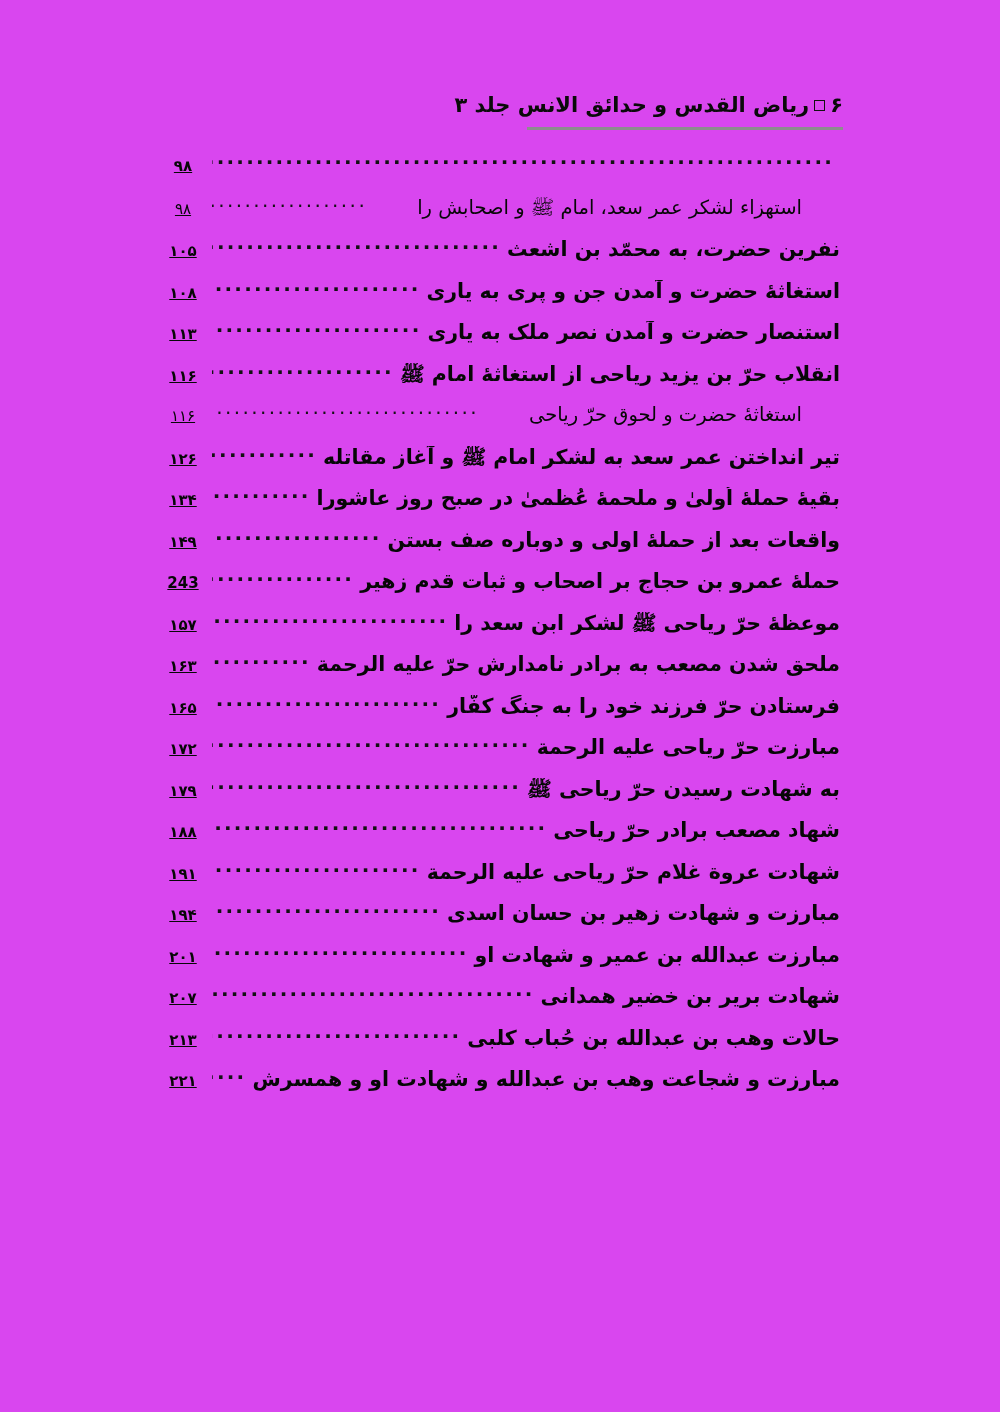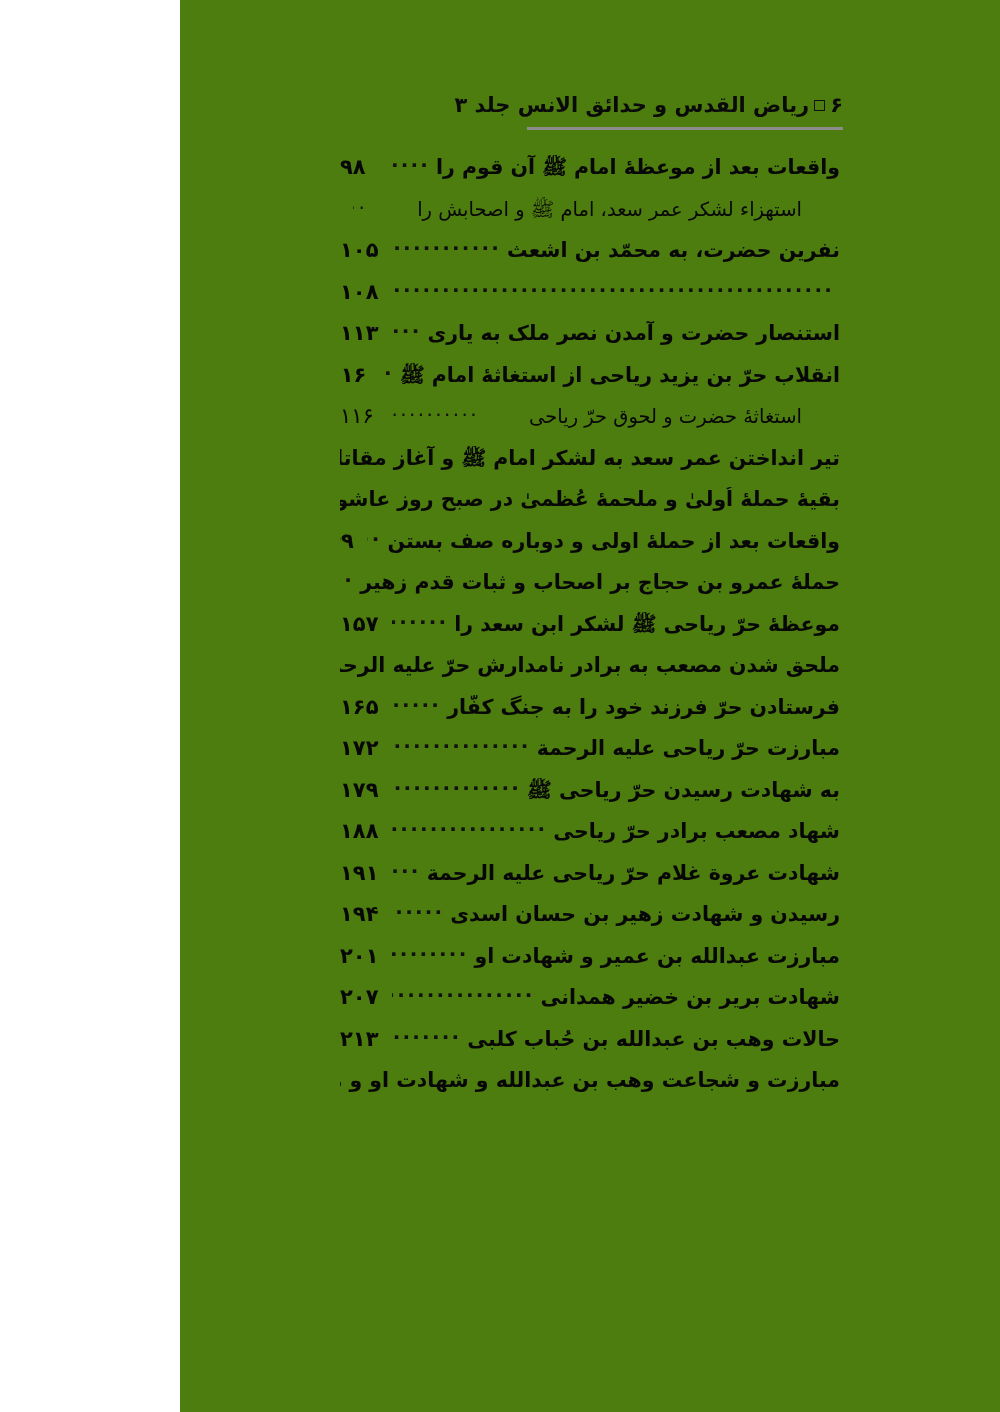--- a/index.html
+++ b/index.html
@@ -2,23 +2,23 @@
 <html lang="fa" dir="rtl"><head>
 <meta charset="utf-8">
 <style>
   html, body {
     margin: 0;
     padding: 0;
     background: #ffffff;
   }
   .page {
     position: relative;
-    width: 820px;
+    width: 1000px;
     height: 1412px;
-    background: #4d7c0f;
+    background: #d946ef;
     overflow: hidden;
     font-family: "DejaVu Sans", "Liberation Sans", sans-serif;
     direction: rtl;
   }
 
   
   .header {
     position: absolute;
     top: 92px;
     right: 157px;
@@ -103,28 +103,29 @@
     letter-spacing: 2.2px;
     color: #111;
     font-weight: bold;
   }
   .toc-row.sub .toc-leader::before {
     font-weight: normal;
     letter-spacing: 2.4px;
   }
   .toc-page {
     flex: 0 0 auto;
-    font-size: 21px;
+    font-size: 15px;
     font-weight: bold;
     color: #070707;
     direction: rtl;
     unicode-bidi: isolate;
-    text-align: left;
+    text-align: center;
     min-width: 46px;
     line-height: 1.15;
+    text-decoration: underline;
   }
   .toc-row.sub .toc-page {
     font-weight: normal;
   }
 
   
   .indent-sm { margin-right: 38px; margin-left: 44px; }
 </style>
 </head>
 <body>
@@ -133,35 +134,35 @@
 
   <div class="header">
     <div class="header-line">
       <span class="header-folio">۶</span><span class="header-marker"></span><span>ریاض القدس و حدائق الانس جلد ۳</span>
     </div>
   </div>
   <div class="header-rule"></div>
 
   <div class="toc" id="toc-list">
       <div class="toc-row">
-        <span class="toc-title">واقعات بعد از موعظهٔ امام ﷺ آن قوم را</span>
         <span class="toc-leader"></span>
         <span class="toc-page">۹۸</span>
       </div>
       <div class="toc-row sub">
         <span class="toc-title indent-sm">استهزاء لشکر عمر سعد، امام ﷺ و اصحابش را</span>
         <span class="toc-leader"></span>
         <span class="toc-page">۹۸</span>
       </div>
       <div class="toc-row">
         <span class="toc-title">نفرین حضرت، به محمّد بن اشعث</span>
         <span class="toc-leader"></span>
         <span class="toc-page">۱۰۵</span>
       </div>
       <div class="toc-row">
+        <span class="toc-title">استغاثهٔ حضرت و آمدن جن و پری به یاری</span>
         <span class="toc-leader"></span>
         <span class="toc-page">۱۰۸</span>
       </div>
       <div class="toc-row">
         <span class="toc-title">استنصار حضرت و آمدن نصر ملک به یاری</span>
         <span class="toc-leader"></span>
         <span class="toc-page">۱۱۳</span>
       </div>
       <div class="toc-row">
         <span class="toc-title">انقلاب حرّ بن یزید ریاحی از استغاثهٔ امام ﷺ</span>
@@ -222,21 +223,21 @@
         <span class="toc-title">شهاد مصعب برادر حرّ ریاحی</span>
         <span class="toc-leader"></span>
         <span class="toc-page">۱۸۸</span>
       </div>
       <div class="toc-row">
         <span class="toc-title">شهادت عروة غلام حرّ ریاحی علیه الرحمة</span>
         <span class="toc-leader"></span>
         <span class="toc-page">۱۹۱</span>
       </div>
       <div class="toc-row">
-        <span class="toc-title">رسیدن و شهادت زهیر بن حسان اسدی</span>
+        <span class="toc-title">مبارزت و شهادت زهیر بن حسان اسدی</span>
         <span class="toc-leader"></span>
         <span class="toc-page">۱۹۴</span>
       </div>
       <div class="toc-row">
         <span class="toc-title">مبارزت عبدالله بن عمیر و شهادت او</span>
         <span class="toc-leader"></span>
         <span class="toc-page">۲۰۱</span>
       </div>
       <div class="toc-row">
         <span class="toc-title">شهادت بریر بن خضیر همدانی</span>

